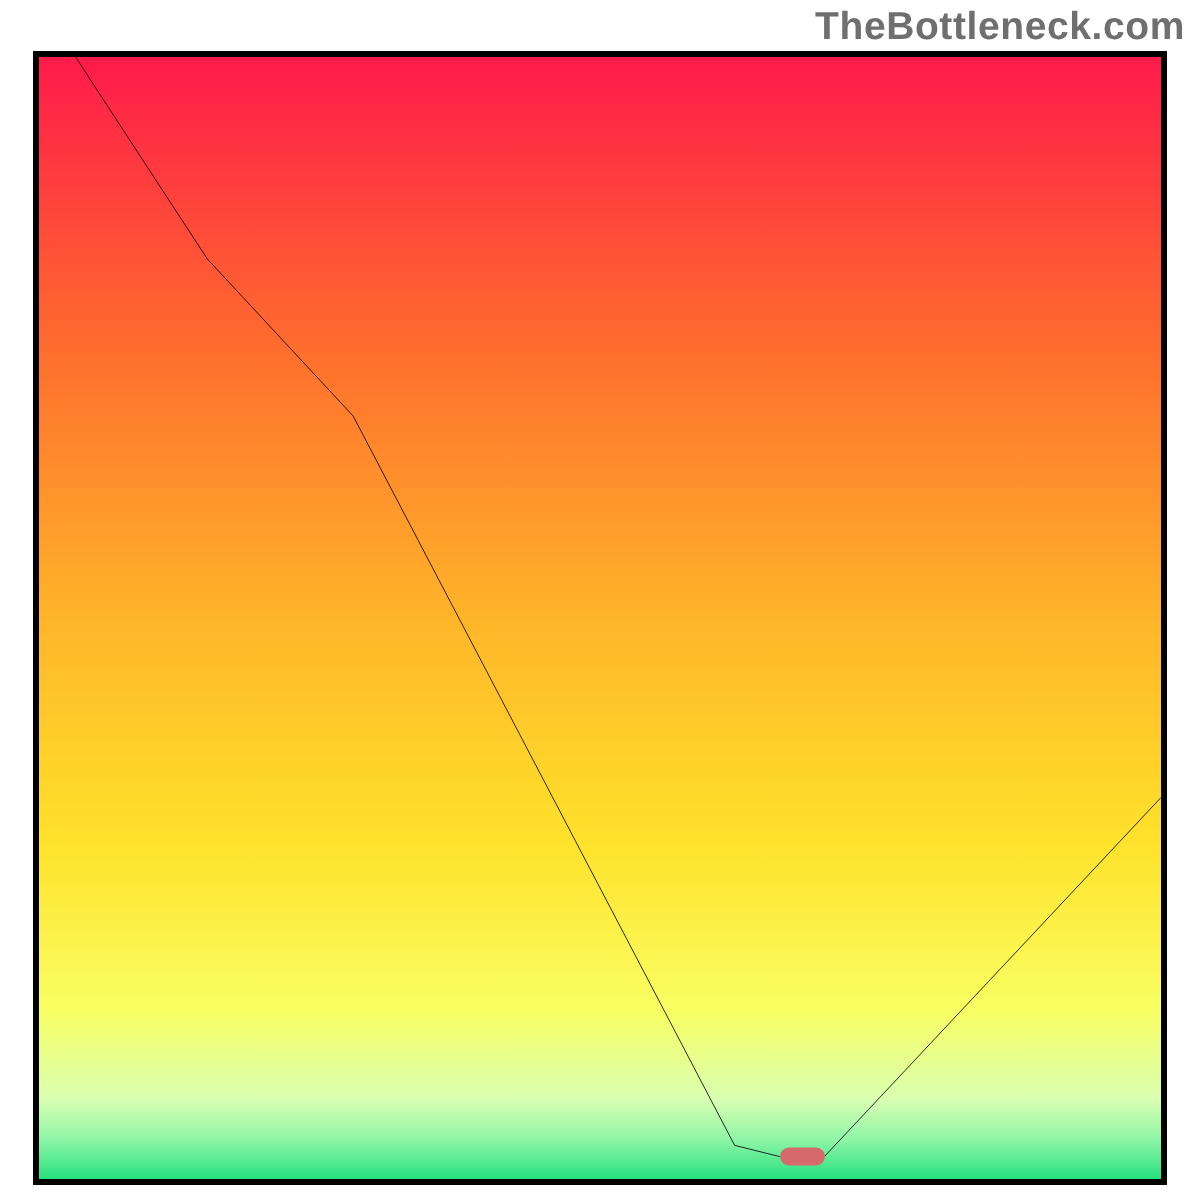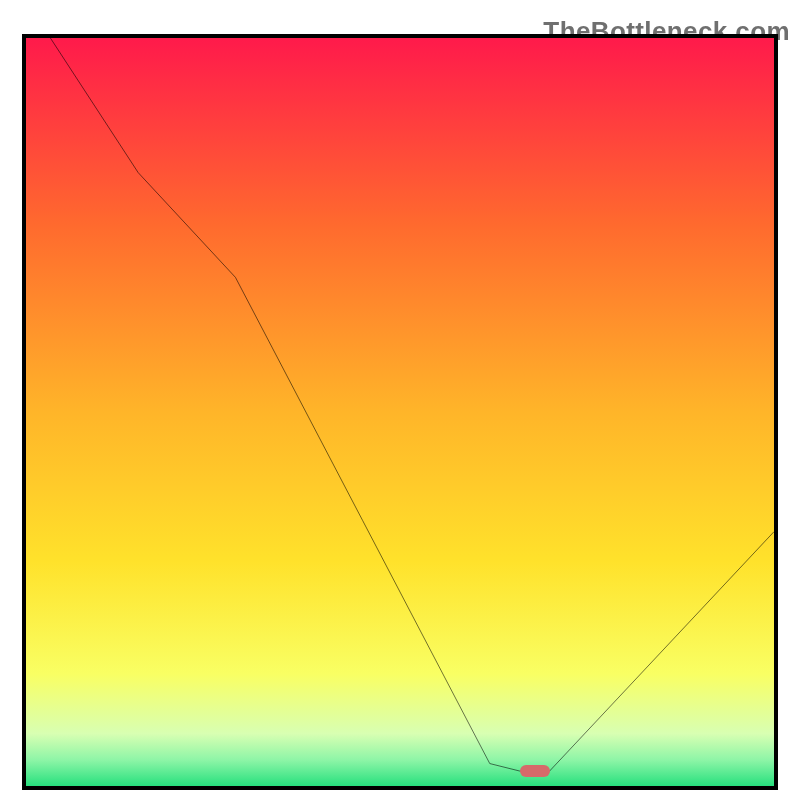--- a/index.html
+++ b/index.html
@@ -11,21 +11,21 @@
     font-family: Arial, Helvetica, sans-serif;
     overflow: hidden;
   }
   .frame {
     position: relative;
     width: 800px;
     height: 800px;
   }
   .watermark {
     position: absolute;
-    top: 16px;
+    top: 2px;
     right: 10px;
     font-size: 26px;
     font-weight: 600;
     color: #6f6f6f;
     letter-spacing: 0.4px;
   }
   .plot-outer {
     position: absolute;
     left: 22px;
     top: 34px;

